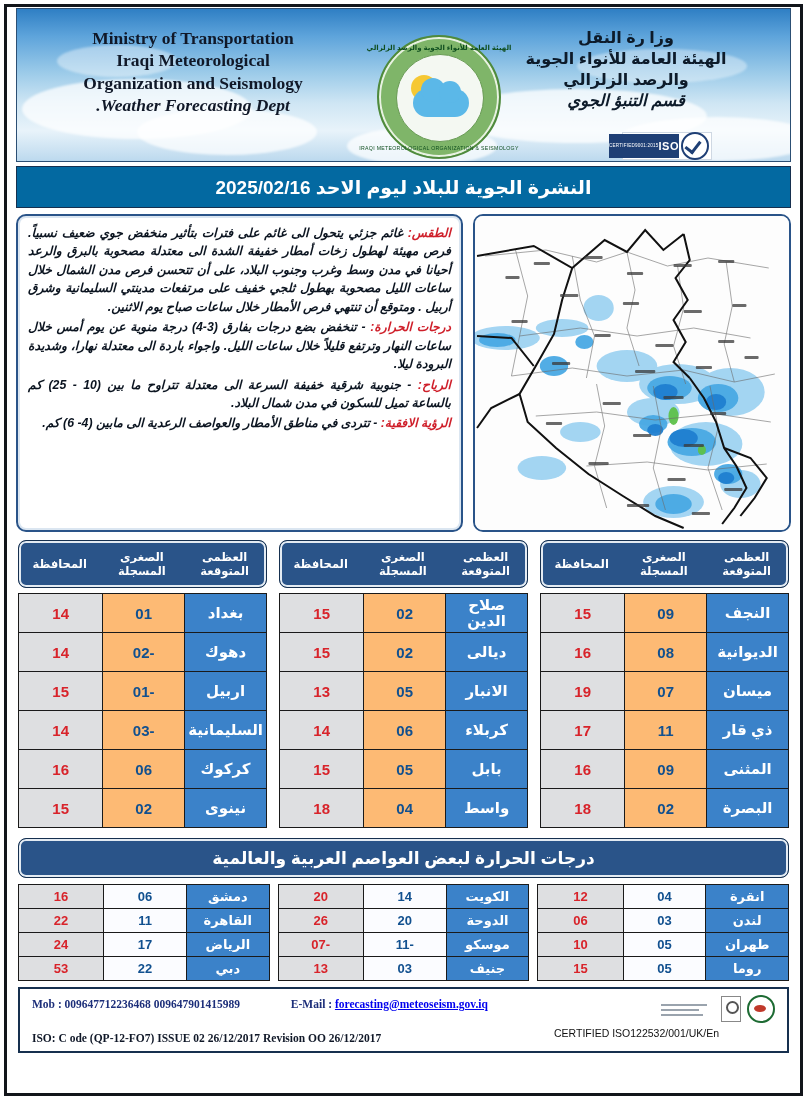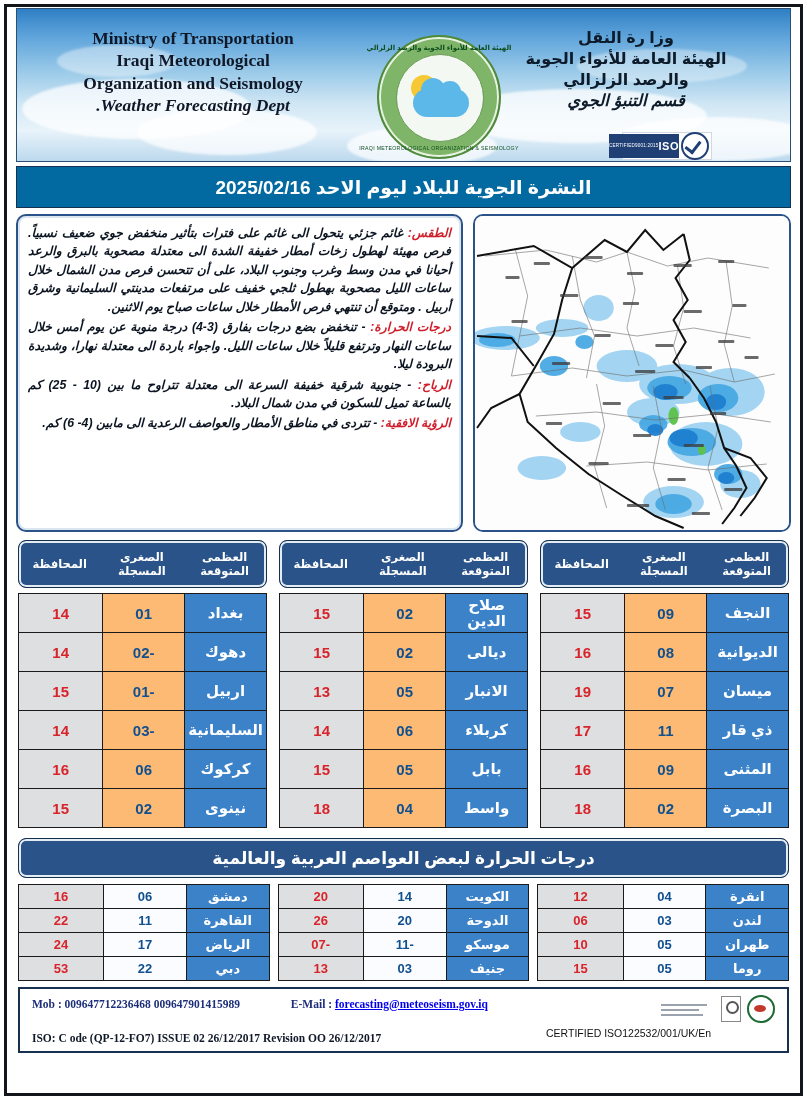--- a/index.html
+++ b/index.html
@@ -164,21 +164,21 @@
   
   .footer{
     margin:6px 6px 0 6px;border:2px solid #16304f;background:#fff;
     height:62px;position:relative;direction:ltr;
   }
   .f-line1{position:absolute;left:12px;top:9px;font-size:11.5px;color:#1d2f7a;font-weight:bold;
     font-family:"Liberation Serif","DejaVu Serif",serif;}
   .f-mail{margin-left:48px;}
   .f-line2{position:absolute;left:12px;bottom:7px;font-size:11.5px;color:#101828;font-weight:bold;
     font-family:"Liberation Serif","DejaVu Serif",serif;}
-  .f-cert{position:absolute;right:76px;bottom:12px;font-size:10.5px;color:#111;}
+  .f-cert{position:absolute;right:68px;bottom:12px;font-size:10.5px;color:#111;}
   .f-logos{position:absolute;right:12px;top:6px;display:flex;gap:6px;align-items:center;}
   .f-logo-a{width:24px;height:24px;border-radius:50%;border:2px solid #1d6b33;background:#fff;position:relative;}
   .f-logo-a:after{content:"";position:absolute;left:5px;top:8px;width:12px;height:7px;border-radius:50%;background:#c0392b;}
   .f-logo-b{width:18px;height:24px;border:1px solid #888;background:#fff;position:relative;}
   .f-logo-b:after{content:"";position:absolute;left:4px;top:4px;width:9px;height:9px;border-radius:50%;border:2px solid #555;}
   .f-logo-c{width:58px;height:20px;background:#fff;position:relative;overflow:hidden;}
   .f-logo-c i{position:absolute;left:4px;height:2px;background:#9aa3ad;display:block;}
 </style>
 </head>
 <body>

